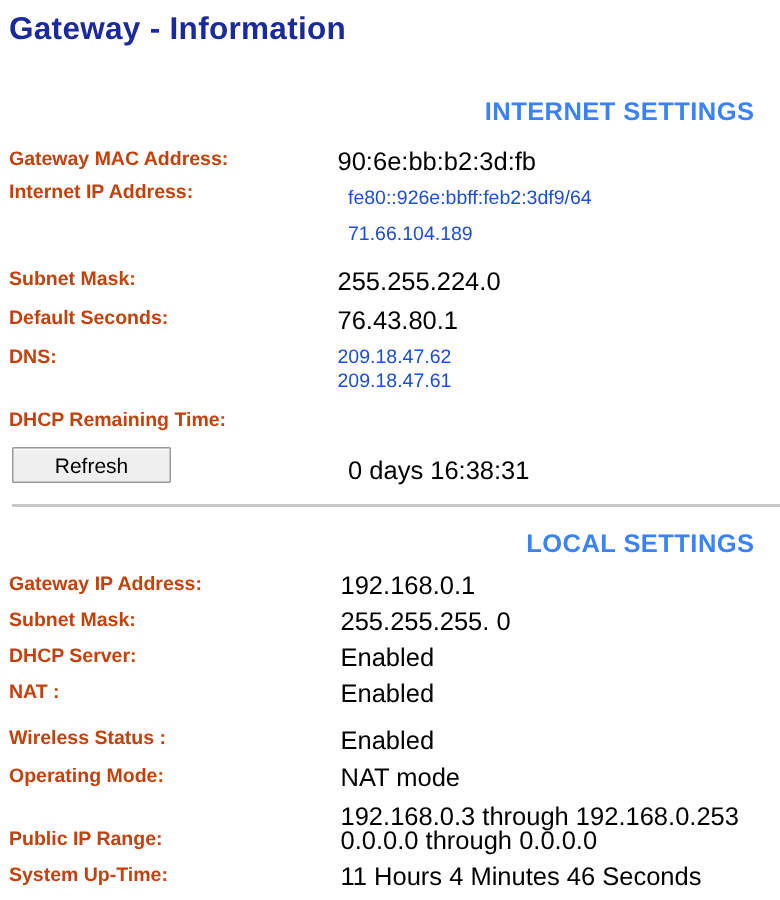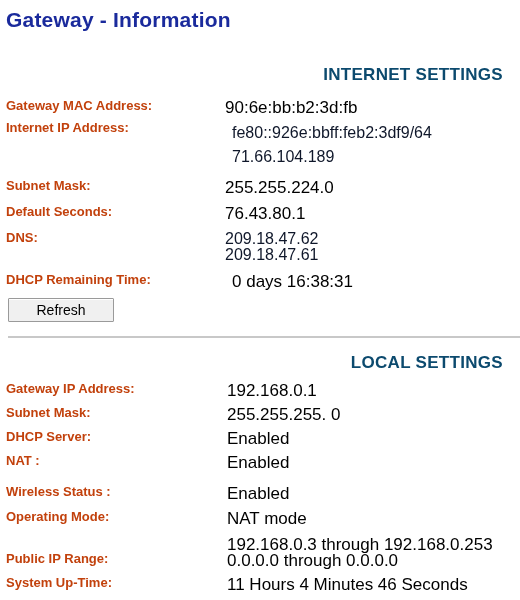--- a/index.html
+++ b/index.html
@@ -29,21 +29,21 @@
   }
 
   
   .section-heading {
     position: absolute;
     left: 0;
     width: 503px;
     text-align: right;
     font-size: 17px;
     font-weight: bold;
-    color: #0c4a6e;
+    color: #3b82f6;
     letter-spacing: 0.3px;
   }
   .section-heading.internet { top: 65px; }
   .section-heading.local    { top: 353px; }
 
   
   .info-row {
     position: absolute;
     left: 0;
     width: 520px;
@@ -60,28 +60,28 @@
   }
   .info-value {
     position: absolute;
     top: 0;
     font-size: 17px;
     font-weight: normal;
     color: #000000;
     white-space: nowrap;
   }
   .info-value.col-a { left: 225px; }   
-  .info-value.col-b { left: 232px; }   
+  .info-value.col-b { left: 232px; margin-top: 32px; }   
   .info-value.col-c { left: 227px; }   
 
   
   .value-line {
     position: absolute;
-    font-size: 16px;
-    color: #0f172a;
+    font-size: 13px;
+    color: #1d4ed8;
     white-space: nowrap;
     text-align: center;
   }
 
   
   .refresh-button {
     position: absolute;
     left: 8px;
     top: 298px;
     width: 106px;

